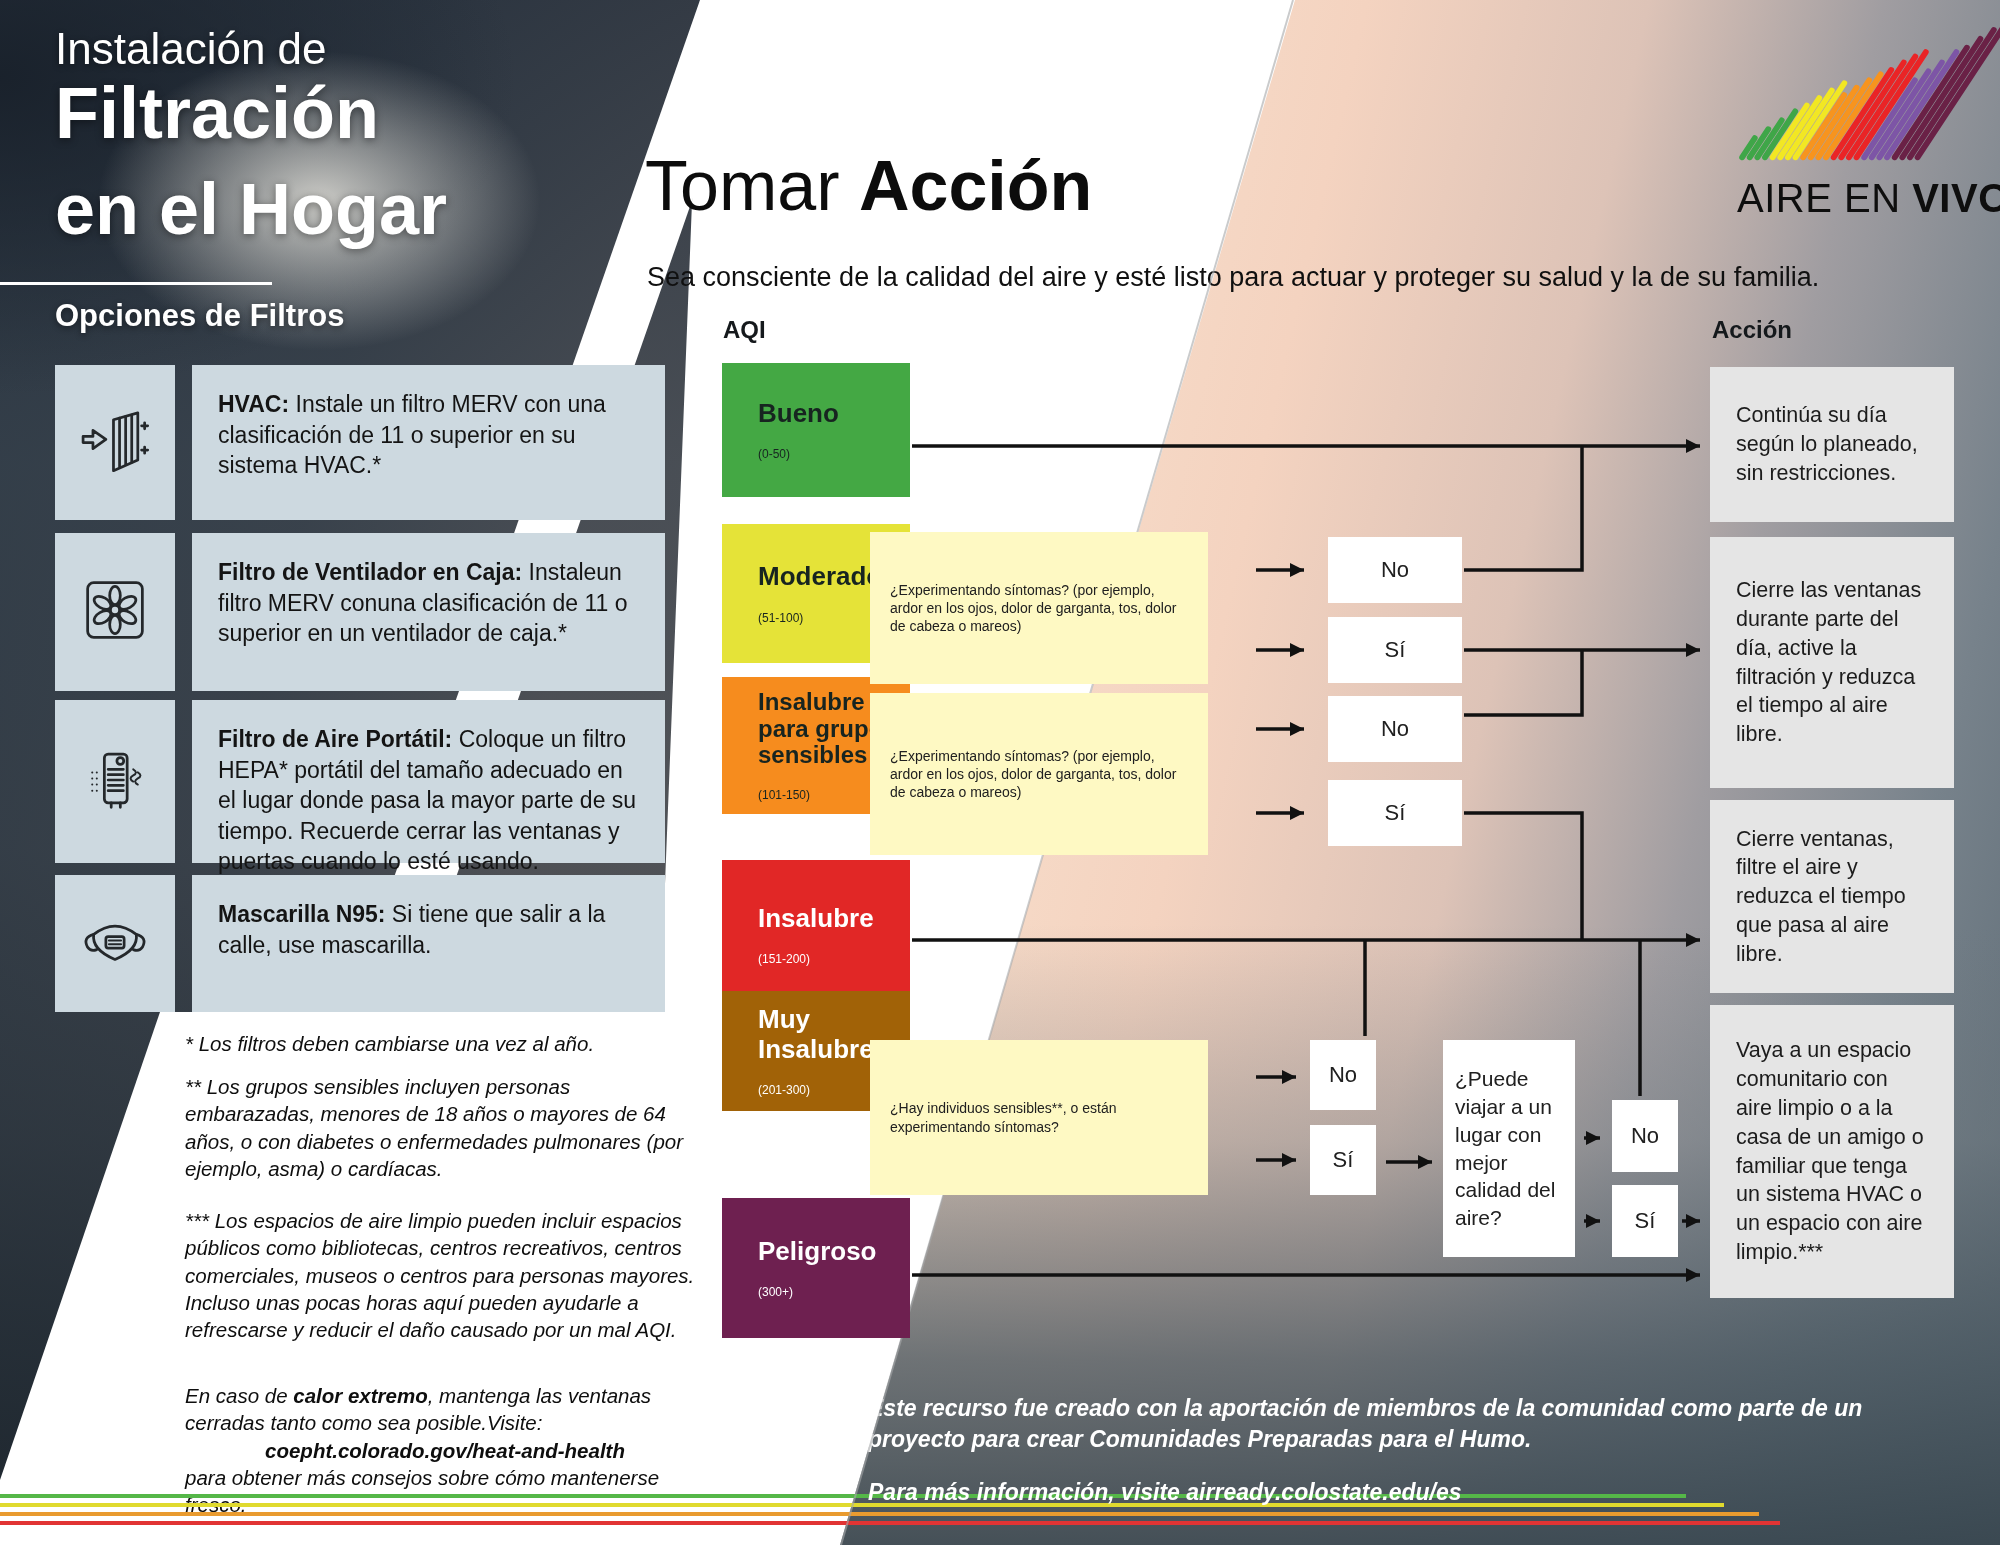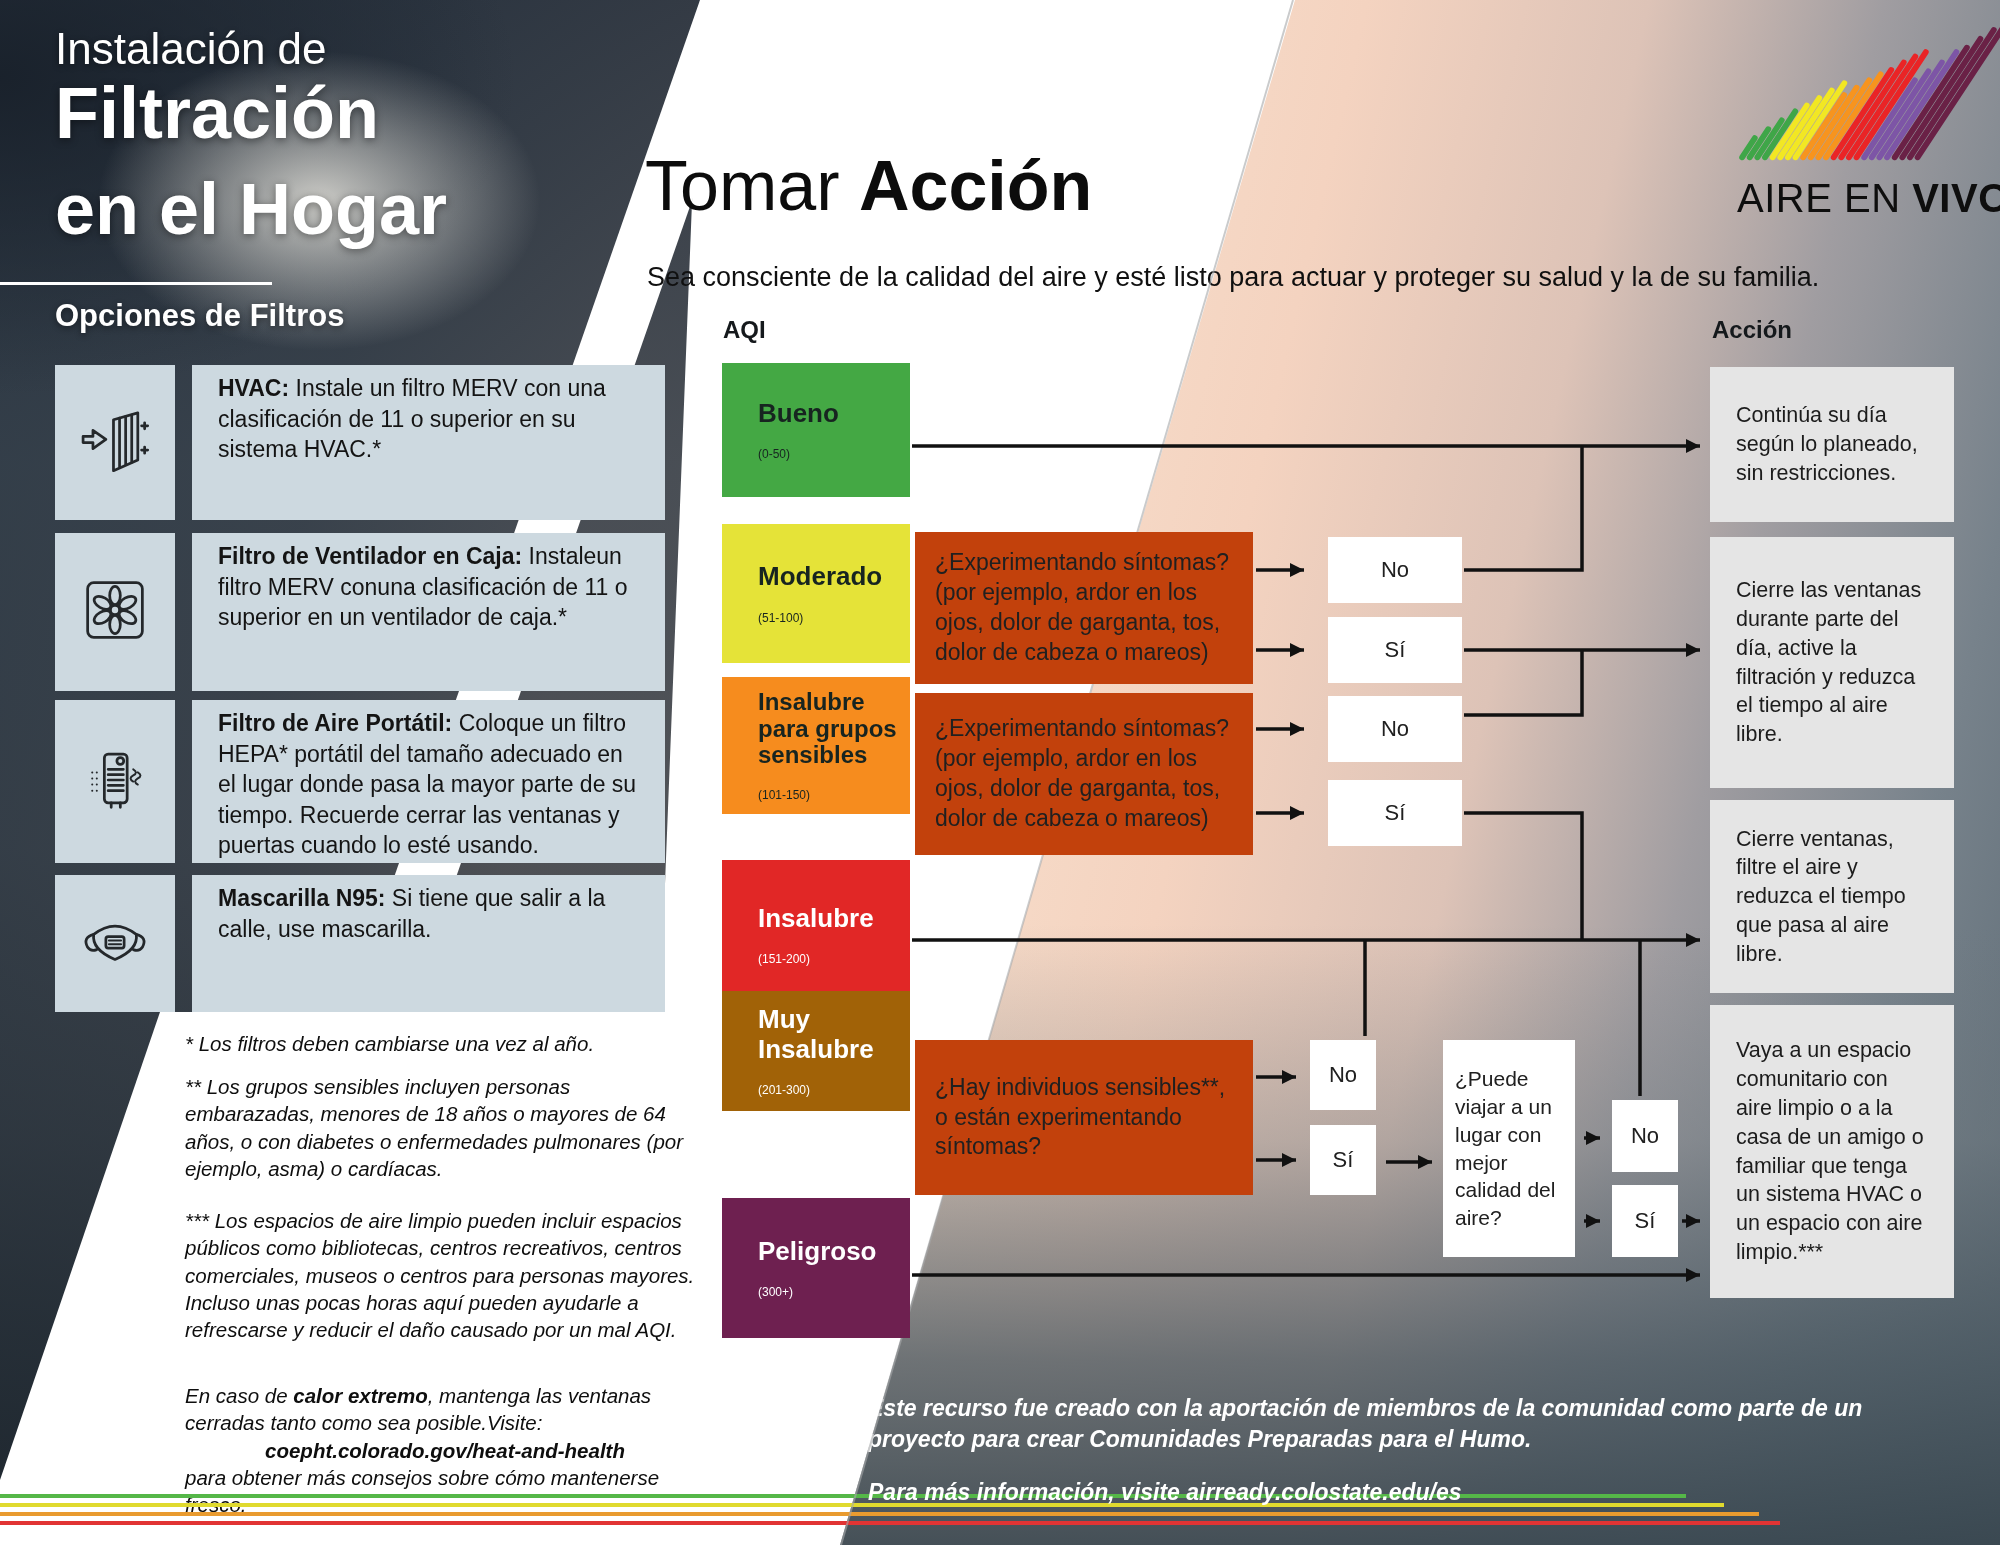--- a/index.html
+++ b/index.html
@@ -31,21 +31,21 @@
   svg.connectors{left:0;top:0;z-index:5;pointer-events:none;}
 
   
   .t-top{left:55px;top:24px;font-size:44px;color:#fff;z-index:4;text-shadow:0 2px 6px rgba(0,0,0,.45);}
   .t-main1{left:55px;top:72px;font-size:72px;font-weight:800;color:#fff;z-index:4;text-shadow:0 2px 8px rgba(0,0,0,.45);}
   .t-main2{left:55px;top:168px;font-size:72px;font-weight:800;color:#fff;z-index:4;text-shadow:0 2px 8px rgba(0,0,0,.45);}
   .t-underline{left:0;top:282px;width:272px;height:3px;background:#fff;z-index:4;}
   .t-section{left:55px;top:298px;font-size:31px;font-weight:800;color:#fff;z-index:4;text-shadow:0 2px 6px rgba(0,0,0,.45);}
 
   .icon-tile{left:55px;width:120px;background:#cdd9e0;z-index:4;display:flex;align-items:center;justify-content:center;}
-  .text-tile{left:192px;width:473px;background:#cdd9e0;z-index:4;padding:8px 26px;
+  .text-tile{left:192px;width:473px;background:#cdd9e0;z-index:4;padding:24px 26px;
     font-size:23px;line-height:1.33;color:#141414;}
   .text-tile b{font-weight:800;}
   .r0{top:365px;height:155px;} .r1{top:533px;height:158px;}
   .r2{top:700px;height:163px;} .r3{top:875px;height:137px;}
   .icon-tile svg{width:76px;height:76px;stroke:#24282b;fill:none;stroke-width:3.6;
     stroke-linecap:round;stroke-linejoin:round;}
 
   .fn{left:185px;width:520px;font-style:italic;font-size:20.5px;line-height:1.33;color:#0e0e0e;z-index:4;}
   .fn b{font-weight:800;}
   .fn-url{display:block;text-align:center;font-weight:800;}
@@ -61,22 +61,22 @@
   .logo-text{position:absolute;left:2px;top:150px;font-size:40px;color:#0e0e0e;letter-spacing:.5px;white-space:nowrap;}
   .logo-text .bold{font-weight:800;}
 
   
   .col-label{font-size:24px;font-weight:800;color:#15191c;z-index:4;}
   .aqi-block{left:722px;width:188px;z-index:6;display:flex;flex-direction:column;
     justify-content:center;padding-left:36px;}
   .aqi-name{font-size:26px;font-weight:800;line-height:1.12;}
   .aqi-name.small{font-size:24px;}
   .aqi-range{font-size:12px;margin-top:19px;}
-  .qbox{left:915px;width:338px;background:#c2410c;z-index:6;display:flex;align-items:center;
-    padding:14px 20px;font-size:23px;line-height:1.3;color:#202020;}
+  .qbox{left:870px;width:338px;background:#fef9c3;z-index:6;display:flex;align-items:center;
+    padding:14px 20px;font-size:14px;line-height:1.3;color:#202020;}
   .ans{background:#fff;z-index:6;display:flex;align-items:center;justify-content:center;
     font-size:22px;color:#202020;}
   .ansA{left:1328px;width:134px;height:66px;}
   .ansB{left:1310px;width:66px;height:70px;}
   .ansC{left:1612px;width:66px;height:72px;}
   .puede{left:1443px;top:1040px;width:132px;height:217px;background:#fff;z-index:6;
     display:flex;align-items:center;padding:10px 12px;font-size:21px;line-height:1.32;color:#202020;}
   .action{left:1710px;width:244px;background:#e5e5e5;z-index:6;display:flex;align-items:center;
     padding:20px 26px;font-size:21.5px;line-height:1.34;color:#1c1c1c;}
 

